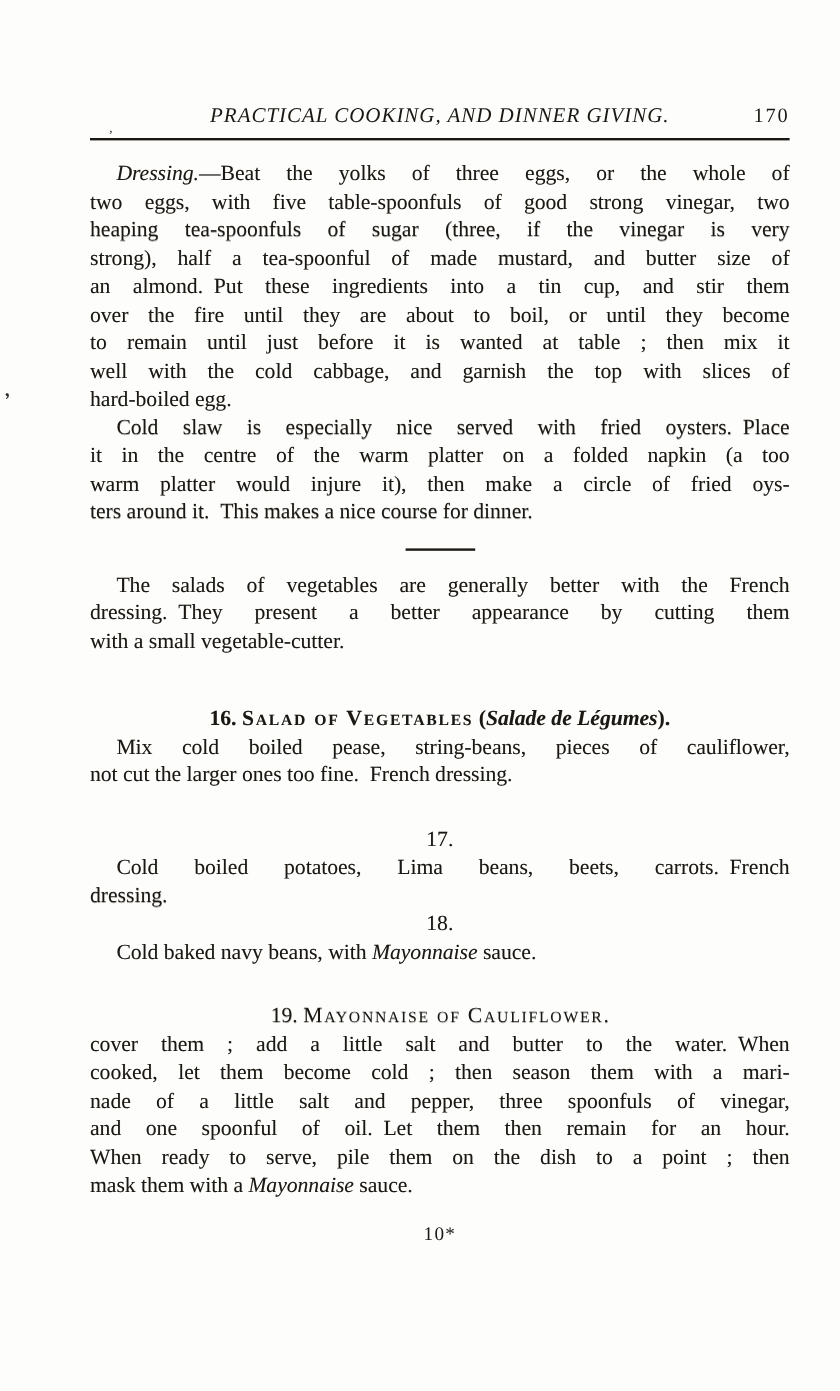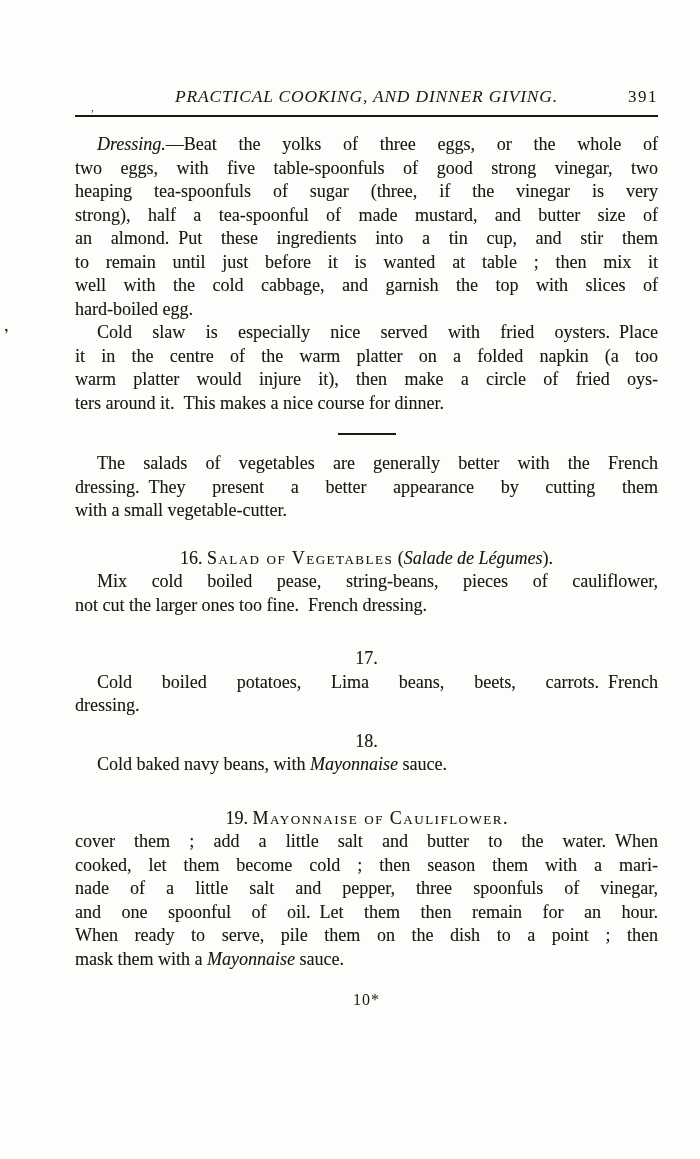--- a/index.html
+++ b/index.html
@@ -58,23 +58,23 @@
     white-space:normal;
     text-align:justify;
     text-align-last:justify;
   }
   .line.indent{text-indent:22px;}
   .it{font-style:italic;}
   .sc{font-variant:small-caps;letter-spacing:1.5px;}
   .rm{}
   .heading{
     text-align:center;
-    margin-top:12px;
+    margin-top:0;
   }
-  .heading.space16{margin-top:24px;}
+  .heading.space16{margin-top:41px;font-weight:bold;}
   .heading.space30{margin-top:30px;}
   .divider{
     width:58px;height:2px;
     background:var(--ink);
     margin:18px auto 17px auto;
   }
   .footer{
     text-align:center;
     font-size:16px;
     margin-top:20px;
@@ -97,30 +97,31 @@
     font-style:italic;
   }
 </style>
 </head>
 <body>
 
 <div class="page">
   <div class="column">
     <div class="running-head">
       <div class="header-title">PRACTICAL COOKING, AND DINNER GIVING.</div>
-      <div class="page-number">391</div>
+      <div class="page-number">170</div>
     </div>
     <div class="rule"></div>
     <div class="body">
         <div class="paragraph">
           <div class="line just indent"><span class="it">Dressing.</span><span class="rm">—Beat the yolks of three eggs, or the whole of</span></div>
           <div class="line just"><span class="rm">two eggs, with five table-spoonfuls of good strong vinegar, two</span></div>
           <div class="line just"><span class="rm">heaping tea-spoonfuls of sugar (three, if the vinegar is very</span></div>
           <div class="line just"><span class="rm">strong), half a tea-spoonful of made mustard, and butter size of</span></div>
           <div class="line just"><span class="rm">an almond. Put these ingredients into a tin cup, and stir them</span></div>
+          <div class="line just"><span class="rm">over the fire until they are about to boil, or until they become</span></div>
           <div class="line just"><span class="rm">to remain until just before it is wanted at table ; then mix it</span></div>
           <div class="line just"><span class="rm">well with the cold cabbage, and garnish the top with slices of</span></div>
           <div class="line"><span class="rm">hard-boiled egg.</span></div>
         </div>
         <div class="paragraph">
           <div class="line just indent"><span class="rm">Cold slaw is especially nice served with fried oysters. Place</span></div>
           <div class="line just"><span class="rm">it in the centre of the warm platter on a folded napkin (a too</span></div>
           <div class="line just"><span class="rm">warm platter would injure it), then make a circle of fried oys-</span></div>
           <div class="line"><span class="rm">ters around it. This makes a nice course for dinner.</span></div>
         </div>

